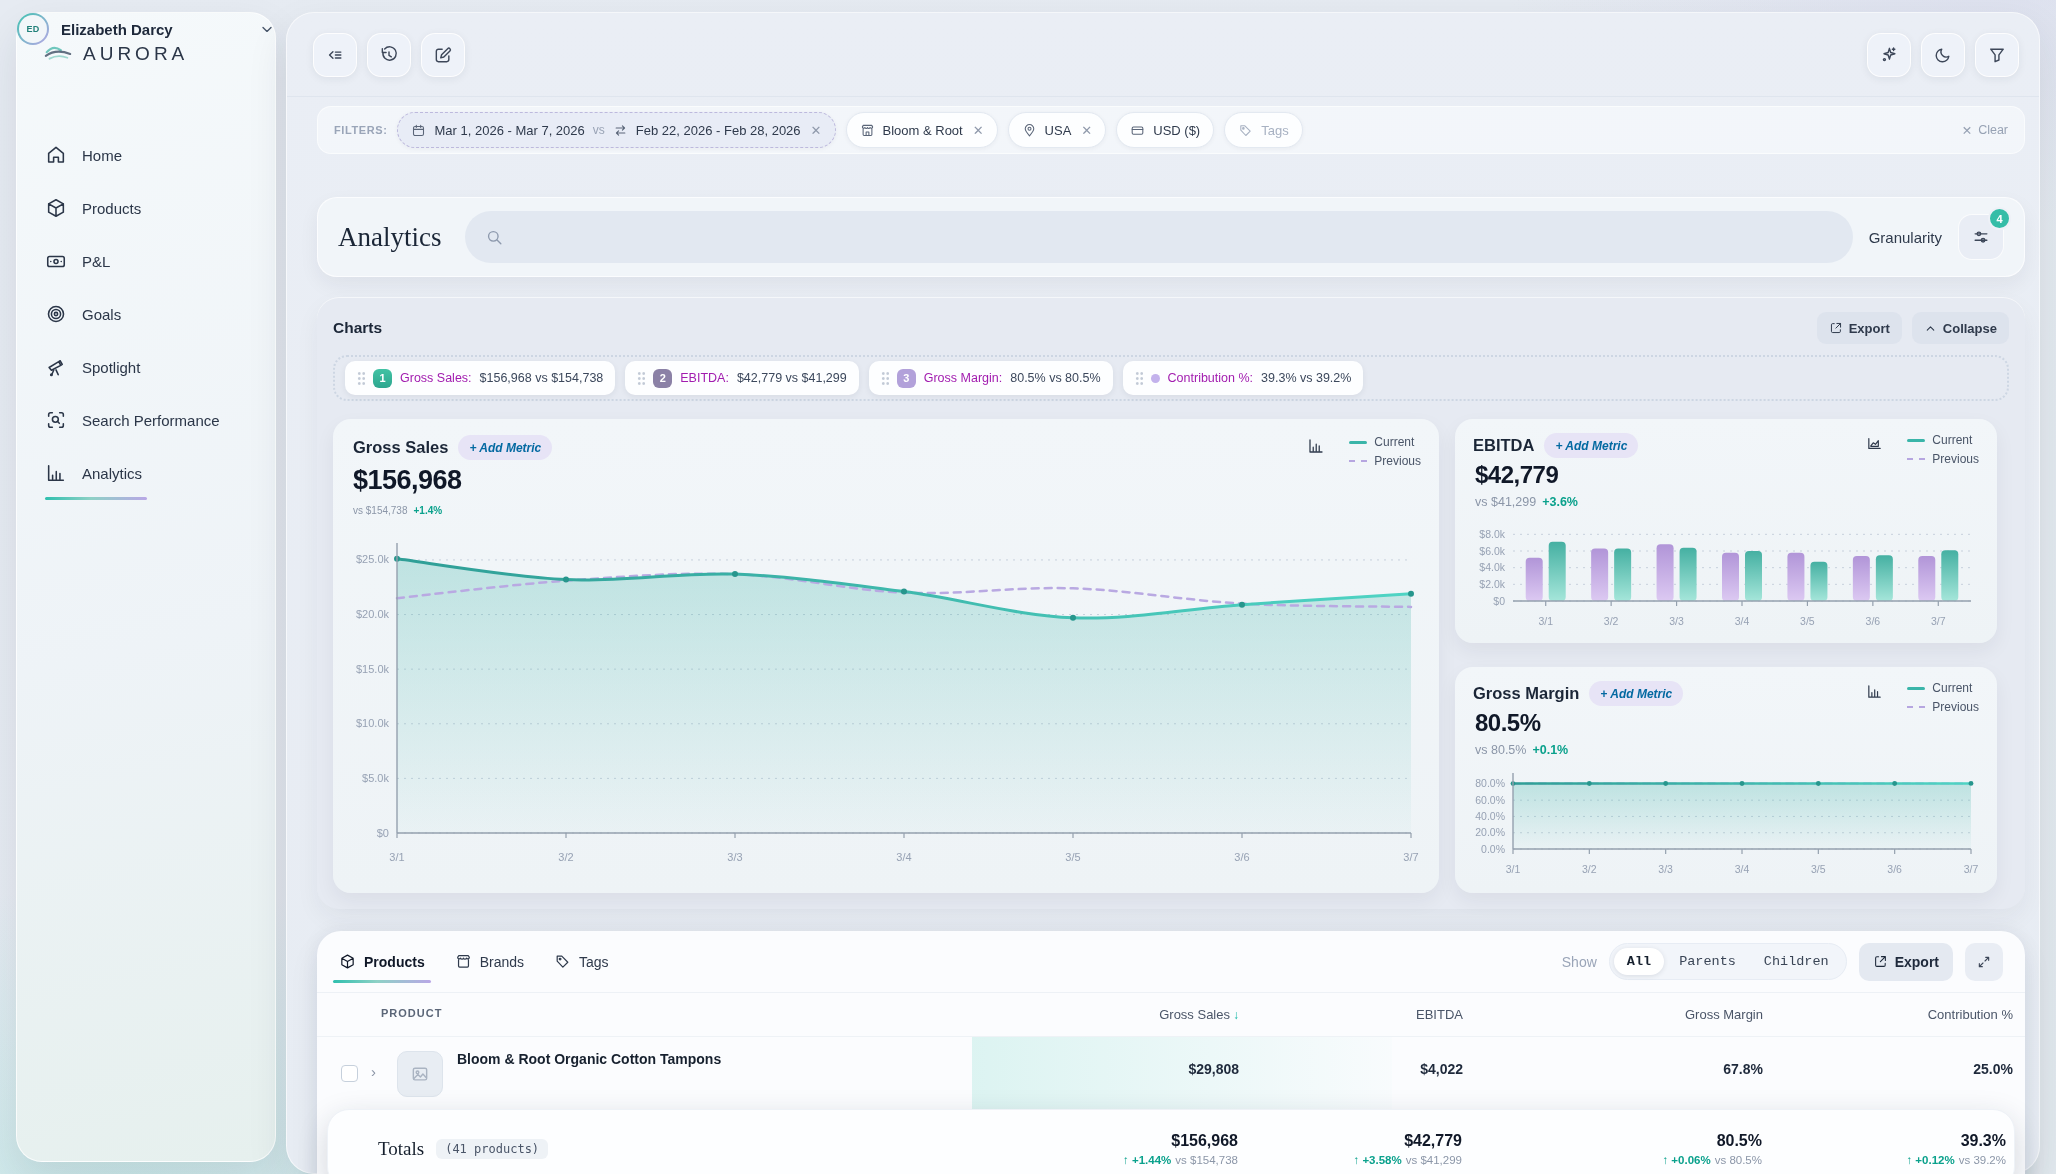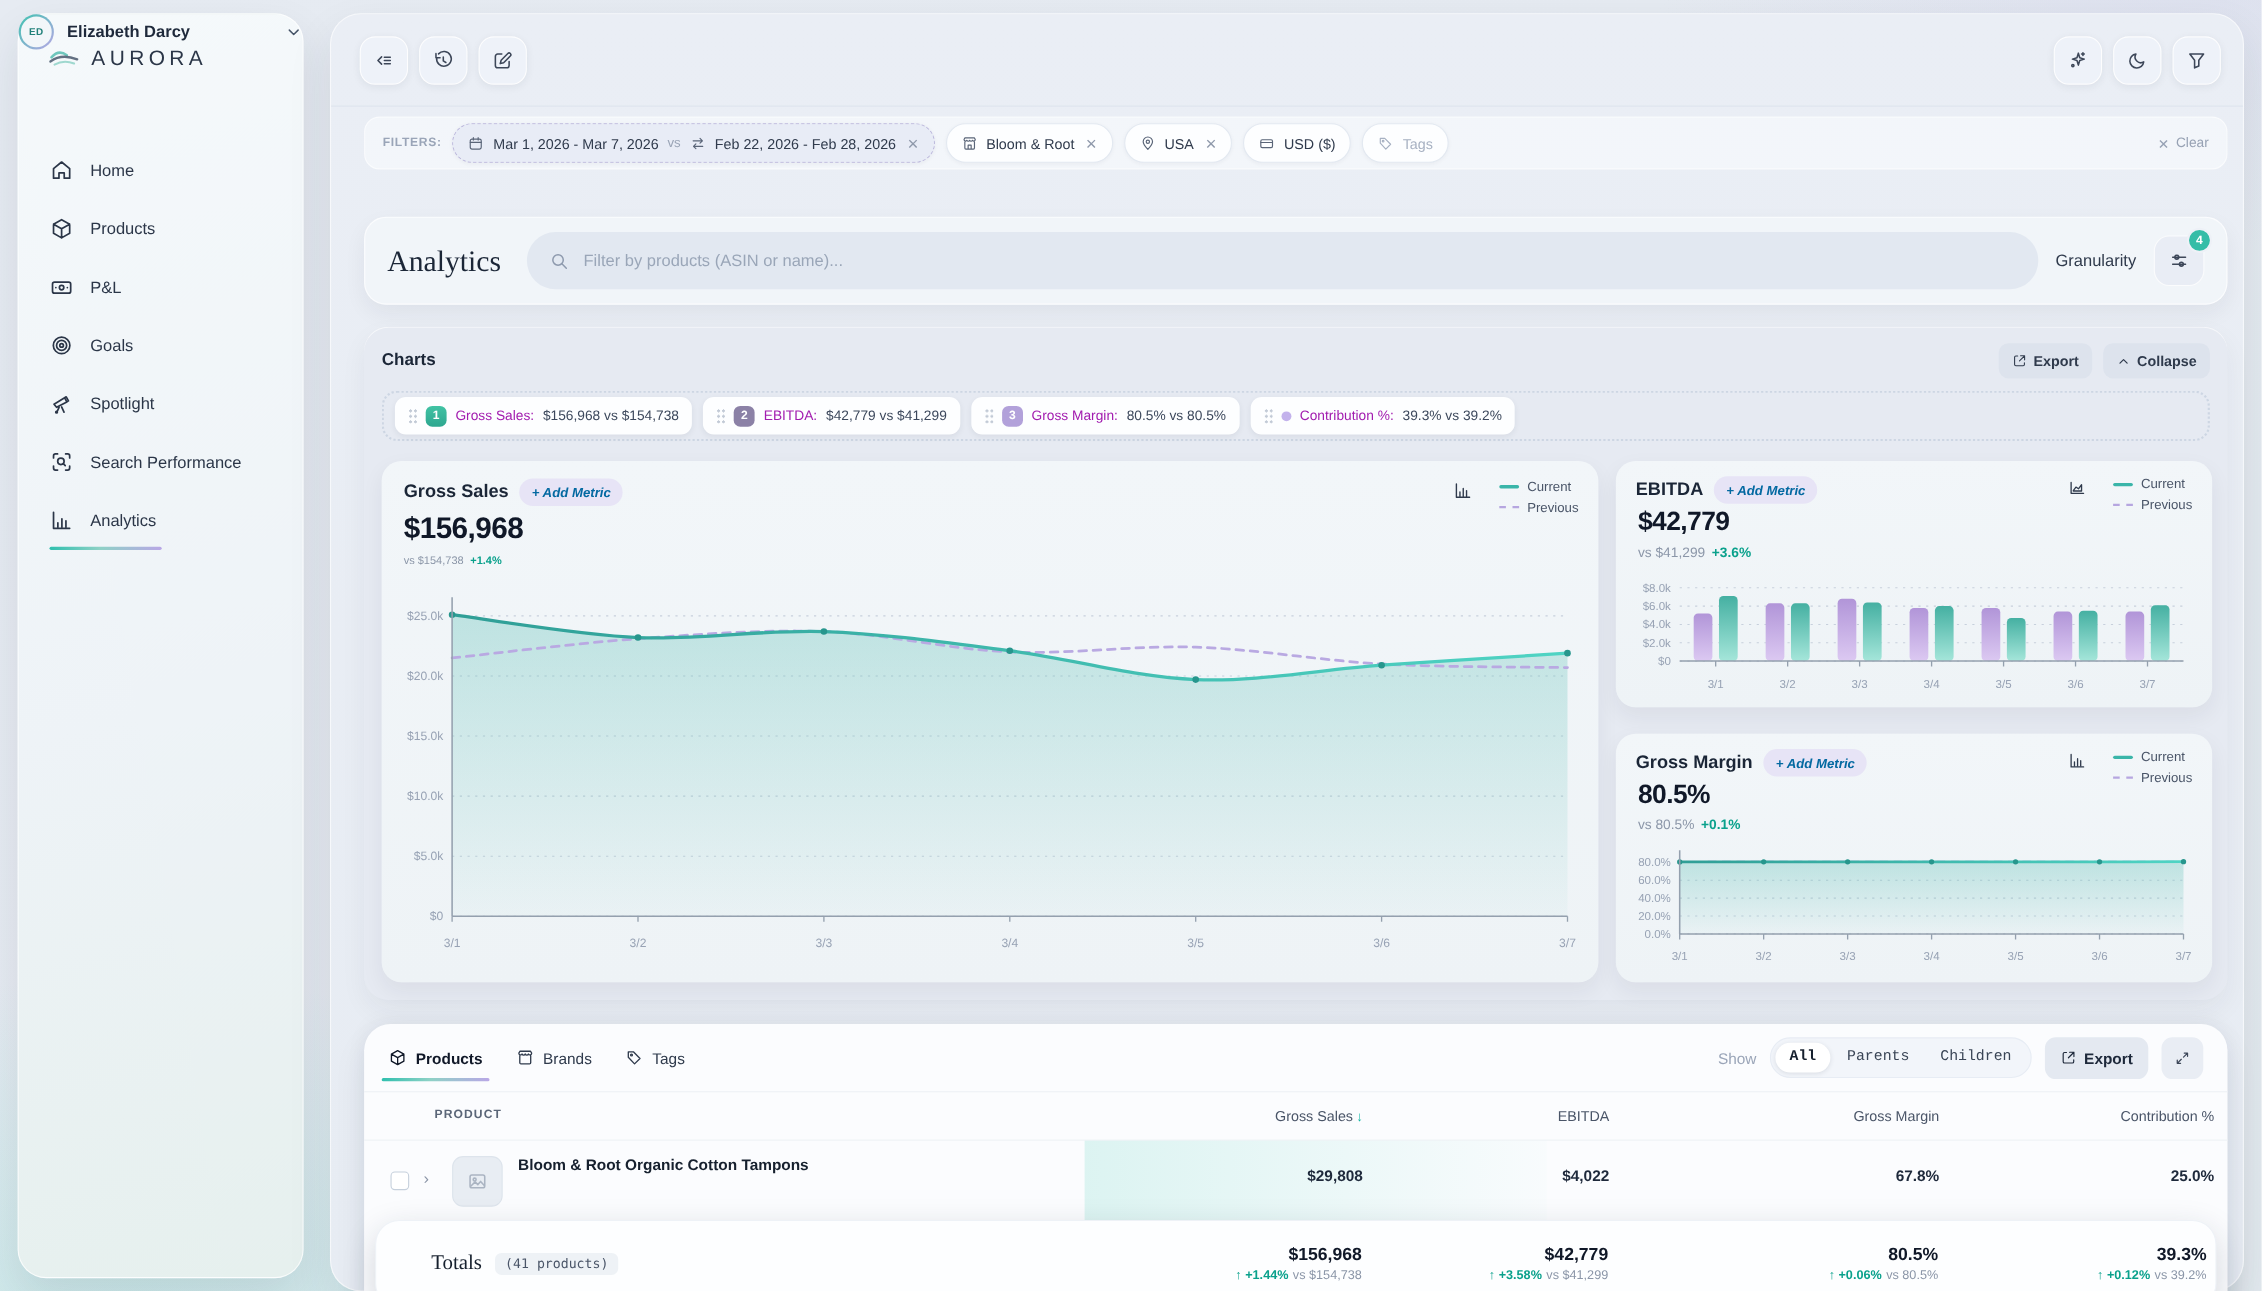--- a/index.html
+++ b/index.html
@@ -30,21 +30,21 @@
   .nav-underline{height:3px;width:102px;margin:-9px 0 13px 0;border-radius:2px;
     background:linear-gradient(90deg,#2fbfae 0%,#8ed1c6 45%,#b9a7e6 100%);}
   #user{left:26px;bottom:22px;right:16px;display:flex;align-items:center;gap:12px;}
   #avatar{width:32px;height:32px;border-radius:50%;padding:2px;background:linear-gradient(135deg,#3ec3b0,#b9a7e6);}
   #avatar .inner{width:100%;height:100%;border-radius:50%;background:#f2f6f9;display:flex;align-items:center;justify-content:center;
     font-size:9px;font-weight:700;color:#22817a;letter-spacing:.3px;}
   #user .uname{font-size:15px;font-weight:600;color:#1e293b;}
   #user .uchev{margin-left:auto;color:#475569;}
 
   
-  #panel{left:300px;top:12px;right:16px;height:1162px;border-radius:28px;
+  #panel{left:286px;top:12px;right:16px;height:1162px;border-radius:28px;
     background:linear-gradient(180deg,#eaeef5 0%,#e7ecf3 100%);
     border:1px solid rgba(255,255,255,0.6);
     box-shadow:0 18px 40px rgba(30,41,59,0.10);}
 
   
   #toolbar{top:0;left:0;right:0;height:84px;border-bottom:1px solid rgba(203,213,225,0.35);}
   .btn-group{display:flex;gap:10px;}
   #tb-left{left:26px;top:20px;}
   #tb-right{right:20px;top:20px;}
   .icon-btn{width:44px;height:44px;border-radius:14px;background:#eef2f9;border:1px solid rgba(255,255,255,0.85);
@@ -332,21 +332,20 @@
     </div>
   </div>
 
   <div id="abar" class="abs">
     <span class="ptitle">Analytics</span>
     <div id="search">
       <svg class="ic" width="19" height="19" viewBox="0 0 24 24">
           <circle class="stroke" cx="10.5" cy="10.5" r="6"></circle>
           <path class="stroke" d="M15.2 15.2 L20 20"></path>
         </svg>
-      <input type="text" placeholder="Filter by products (ASIN or name)..." style="">
     </div>
     <span class="gran-label">Granularity</span>
     <div id="settings-btn">
       <svg class="ic" width="20" height="20" viewBox="0 0 24 24">
           <path class="stroke" d="M5 8.2 H19 M5 15.8 H19"></path>
           <circle class="stroke" cx="9.5" cy="8.2" r="2.1" fill="#e9edf5"></circle>
           <circle class="stroke" cx="14.5" cy="15.8" r="2.1" fill="#e9edf5"></circle>
         </svg>
       <span id="settings-badge">4</span>
     </div>

